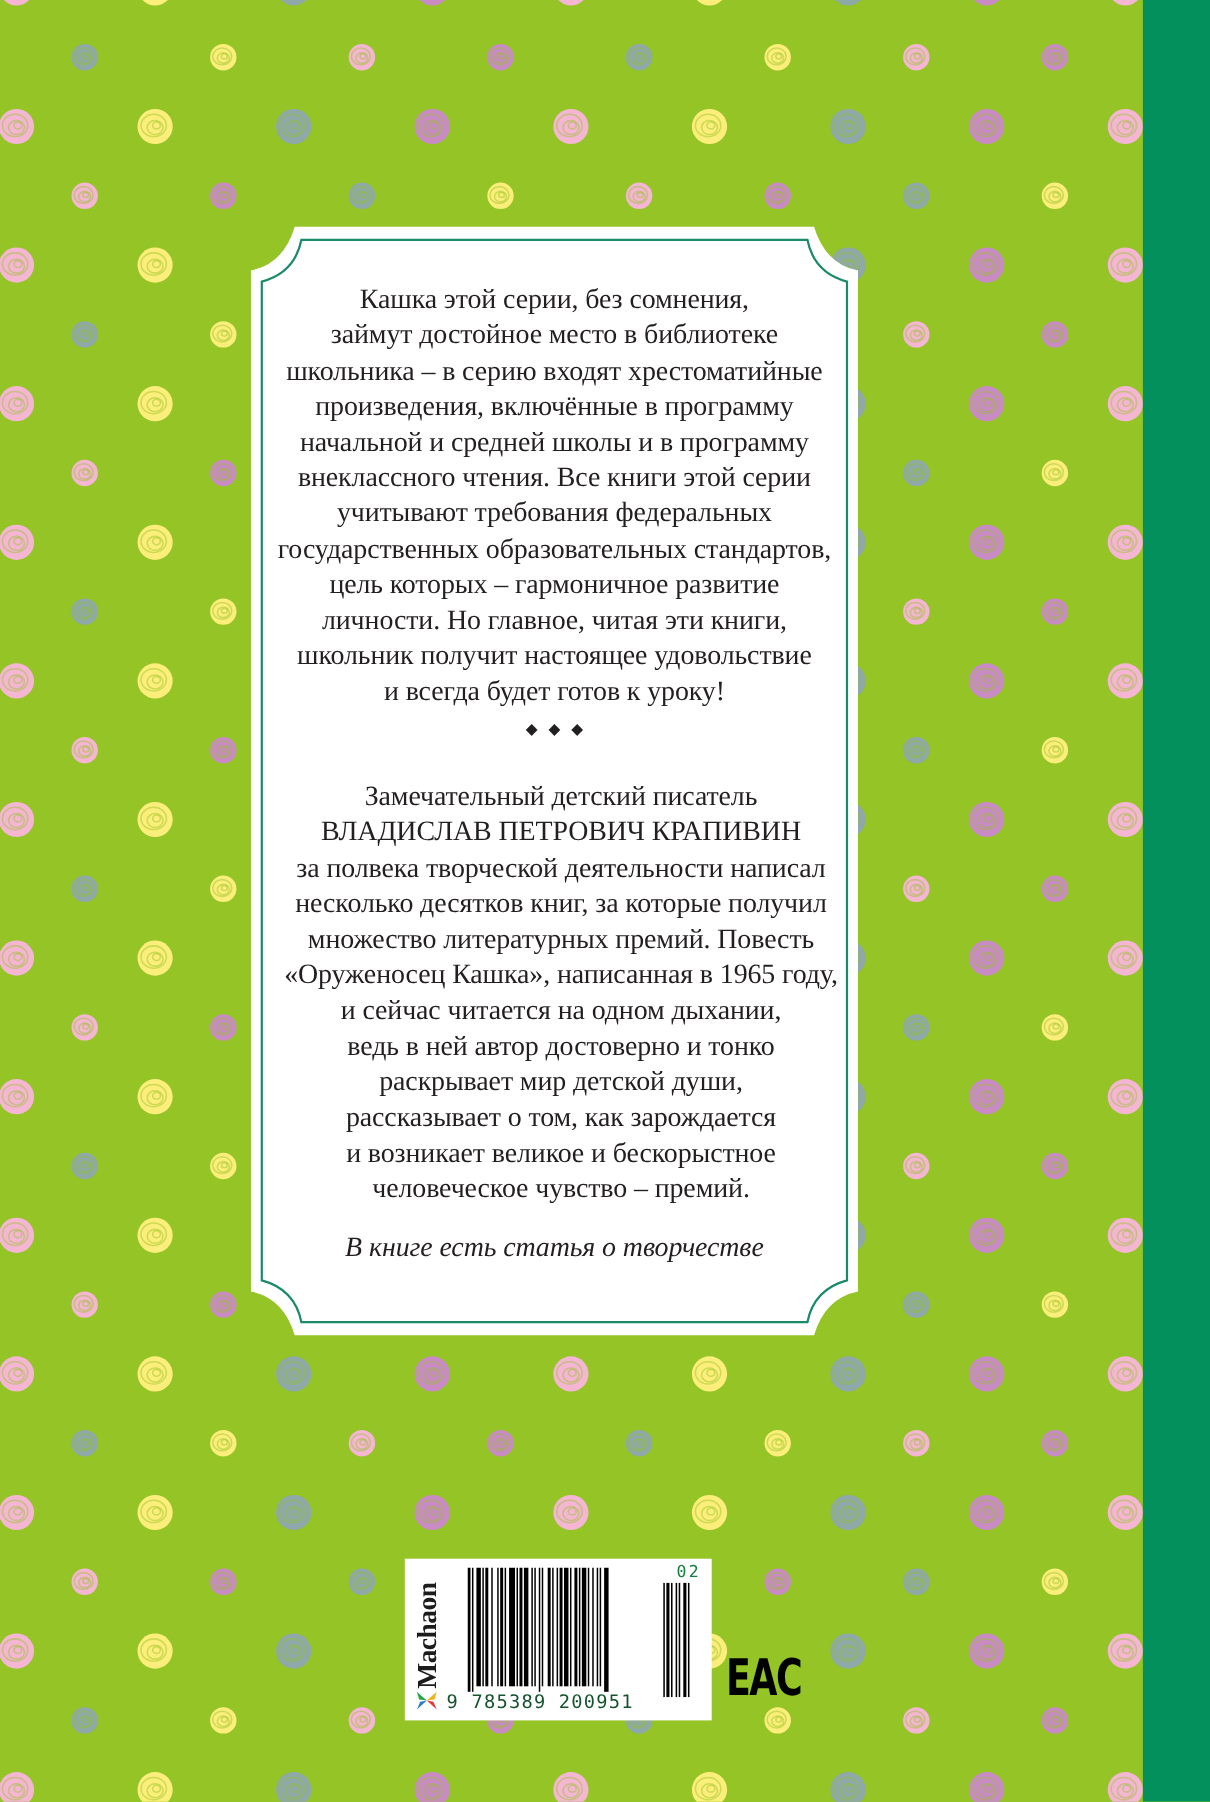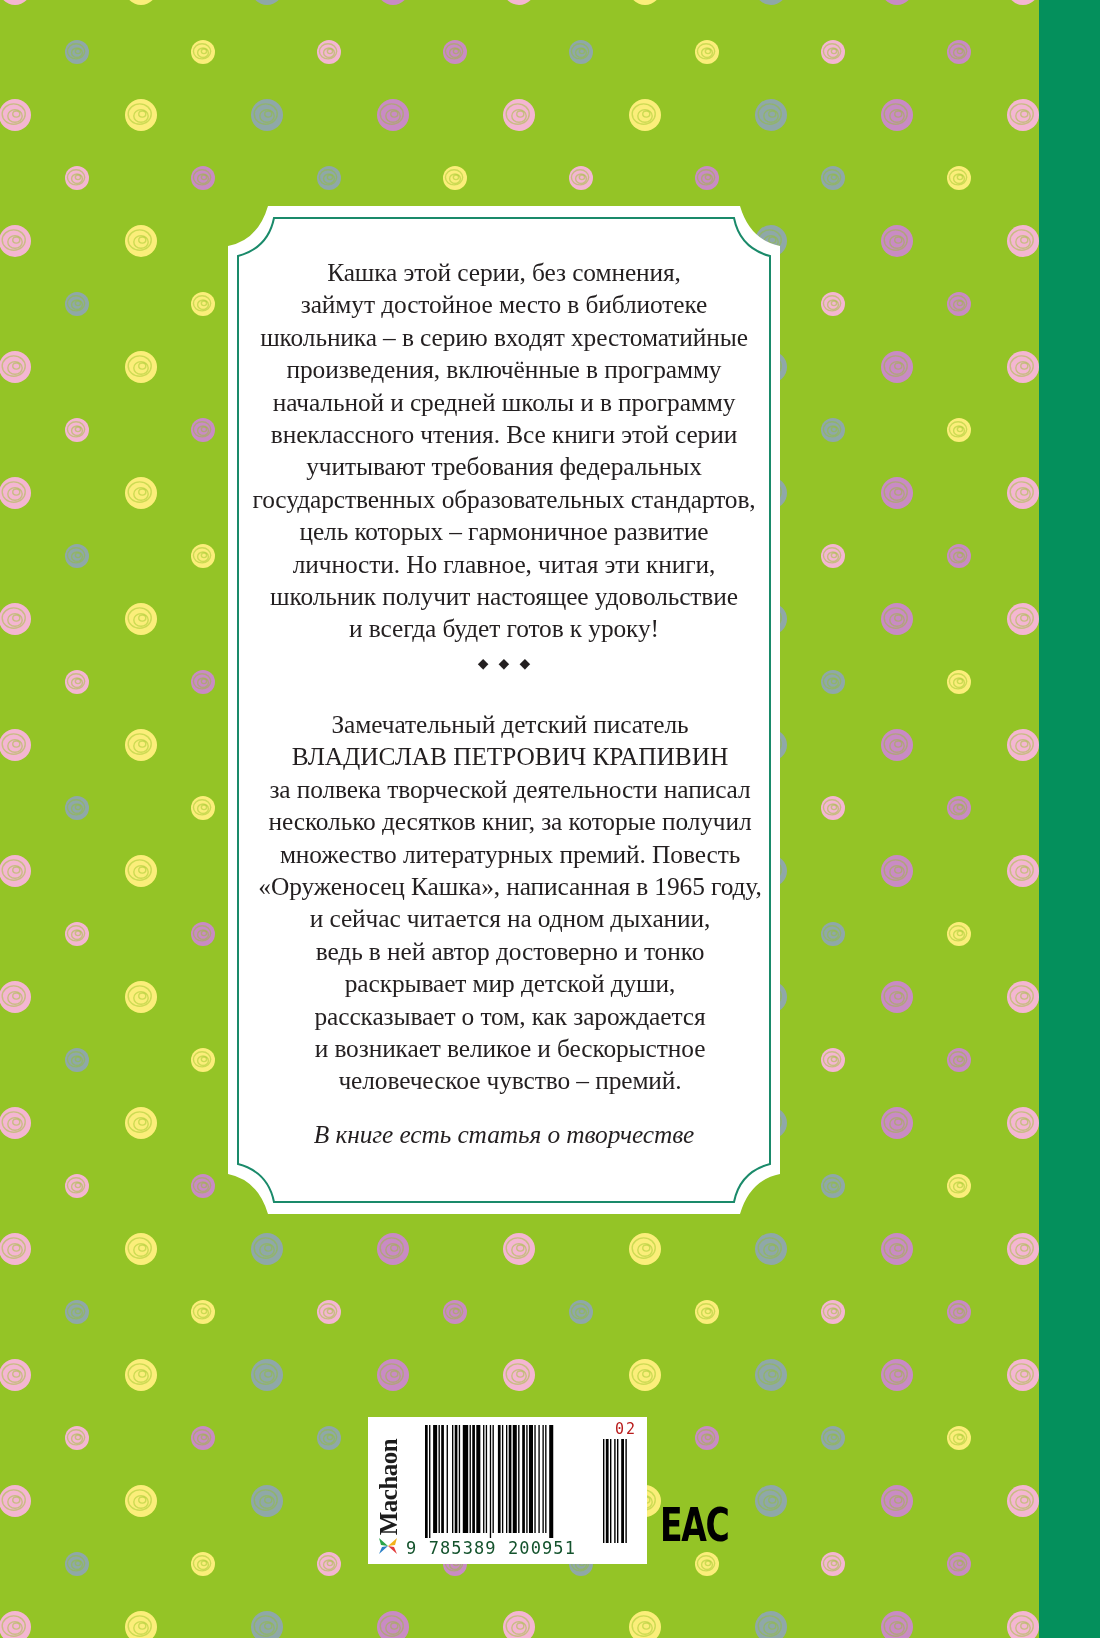--- a/index.html
+++ b/index.html
@@ -53,21 +53,21 @@
   .bars { position: absolute; left: 57px; top: 8px; }
   .isbn-digits {
     position: absolute; left: 37px; top: 121px;
     font-family: "DejaVu Sans Mono", "Liberation Mono", monospace; font-size: 17px;
     color: #14532d; letter-spacing: 1.1px; white-space: nowrap; background: transparent;
   }
   .isbn-digits span { background: #fff; padding: 0 1px; }
   .addon-digits {
     position: absolute; left: 247px; top: 3px;
     font-family: "DejaVu Sans Mono", "Liberation Mono", monospace; font-size: 15px;
-    color: #b91c1c; letter-spacing: 2px;
+    color: #15803d; letter-spacing: 2px;
   }
   .eac {
     position: absolute; left: 660px; top: 1502px;
     font-family: "DejaVu Sans", sans-serif; font-weight: bold; font-size: 46px;
     color: #000; letter-spacing: -2px; transform: scaleX(0.72); transform-origin: left top;
     line-height: 1;
   }
 </style>
 </head>
 <body>

